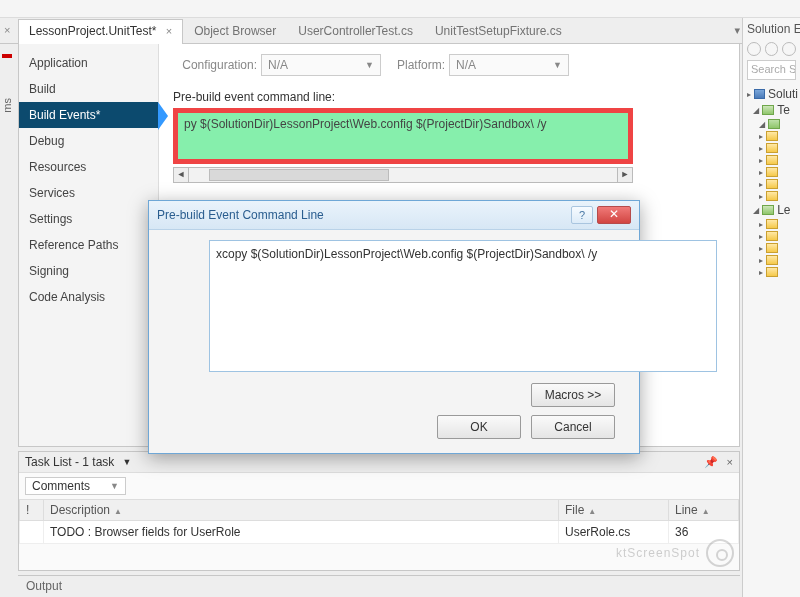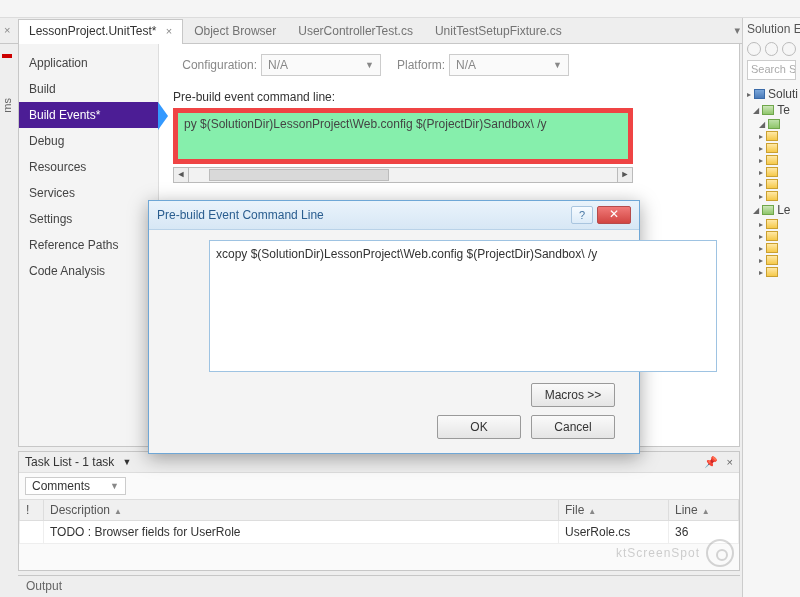--- a/index.html
+++ b/index.html
@@ -22,21 +22,21 @@
 
 
 .leftgutter { position:absolute; left:0; top:0; width:14px; height:100%; }
 .leftgutter .redbar { width:10px; height:4px; background:#c00; margin:10px 0 0 2px;}
 .leftgutter .txt { writing-mode: vertical-rl; transform: rotate(180deg); font-size:11px; color:#666; margin-top:40px; margin-left:1px;}
 
 
 .propsheet { position:absolute; left:18px; top:0; right:0; bottom:0; background:#fff; border:1px solid #c7c7c7; border-top:none; display:flex; }
 .sidenav { width:140px; background:#f4f4f4; border-right:1px solid #ddd; padding-top:6px; }
 .sidenav .item { padding:6px 10px; color:#444; cursor:pointer; position:relative; }
-.sidenav .item.active { background:#4c1d95; color:#fff; }
+.sidenav .item.active { background:#0c4a6e; color:#fff; }
 .sidenav .item.active::after{
   content:""; position:absolute; right:-10px; top:0; width:0; height:0;
   border-top:14px solid transparent; border-bottom:14px solid transparent; border-left:10px solid #3399ff;
 }
 .propcontent { flex:1; padding:10px 14px; position:relative; }
 .cfgrow { display:flex; align-items:center; gap:4px; margin-bottom:14px; }
 .cfgrow label { color:#888; width:84px; text-align:right; }
 .combo { display:inline-flex; align-items:center; border:1px solid #ccc; background:#fafafa; height:22px; padding:0 6px; color:#888; min-width:120px; justify-content:space-between; }
 .combo .chev { font-size:9px; color:#888; }
 .sectionlabel { margin:6px 0 4px 0; color:#333; }
@@ -124,20 +124,21 @@
   <div class="propsheet">
     <div class="sidenav">
       <div class="item">Application</div>
       <div class="item">Build</div>
       <div class="item active">Build Events*</div>
       <div class="item">Debug</div>
       <div class="item">Resources</div>
       <div class="item">Services</div>
       <div class="item">Settings</div>
       <div class="item">Reference Paths</div>
+      <div class="item">Signing</div>
       <div class="item">Code Analysis</div>
     </div>
 
     <div class="propcontent">
       <div class="cfgrow">
         <label>Configuration:</label>
         <div class="combo">
           <span>N/A</span>
           <span class="chev">▼</span>
         </div>

